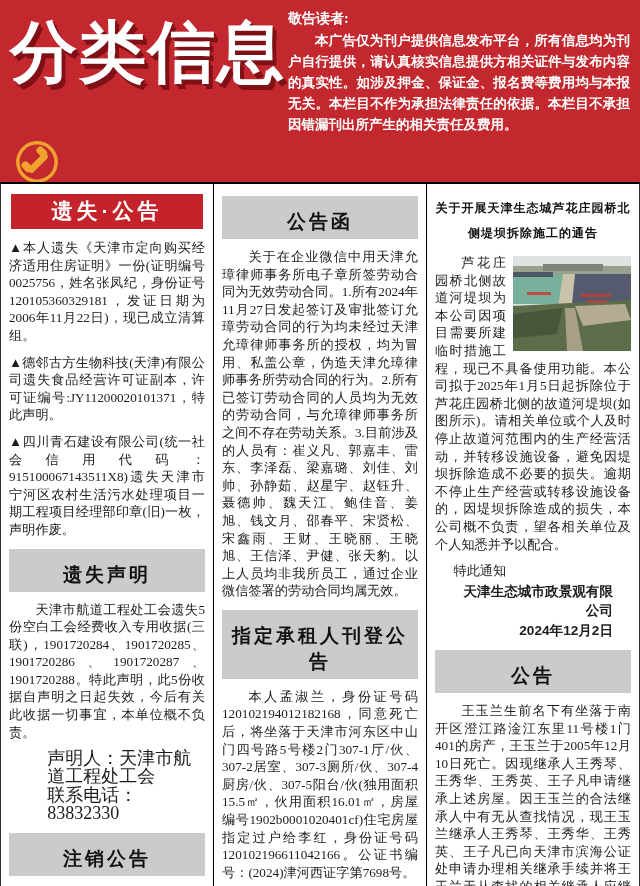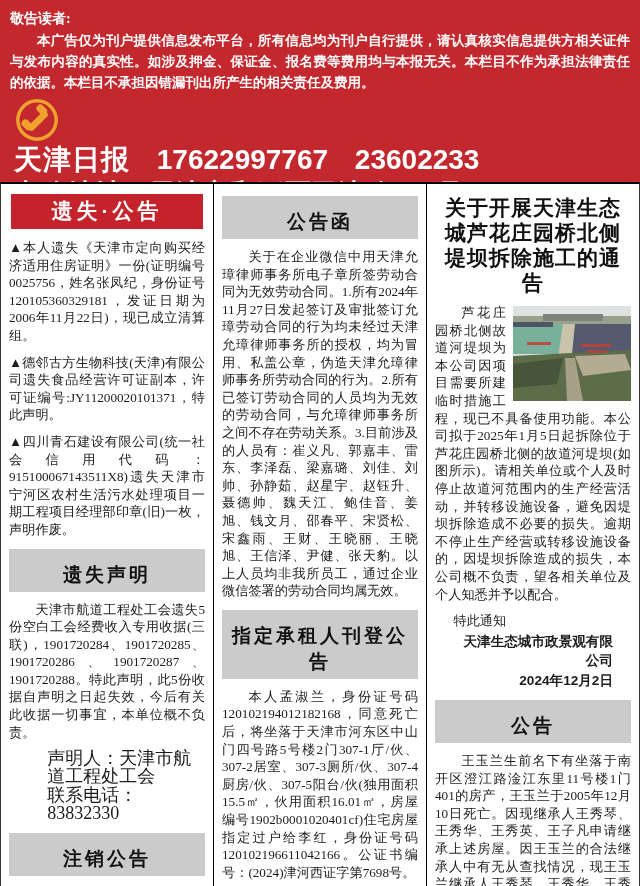--- a/index.html
+++ b/index.html
@@ -30,40 +30,41 @@
     border-left:1px solid #333;border-right:1px solid #333;box-sizing:border-box;}
   .col{flex:1 1 0;padding:2px 8px 4px 8px;overflow:hidden;box-sizing:border-box;}
   .col.mid, .col.left{border-right:1.5px solid #000;}
 
   .hdr-red{background:#c5232b;color:#fff;font-family:"Liberation Sans","DejaVu Sans",sans-serif;
     font-weight:bold;font-size:21px;letter-spacing:4px;text-align:center;
     padding:3px 0 4px;margin:8px 2px 10px;}
   .hdr-gray{background:#cbcbcb;color:#111;font-family:"Liberation Sans","DejaVu Sans",sans-serif;
     font-weight:bold;font-size:19px;letter-spacing:3px;text-align:center;
     padding:13px 0 4px;margin:10px 0 9px;}
-  .hdr-plain{color:#111;font-weight:bold;font-size:21px;text-align:center;line-height:25px;
+  .hdr-plain{color:#111;font-weight:bold;font-size:12px;text-align:center;line-height:25px;
     margin:10px 0 8px;letter-spacing:1px;}
 
   .p{margin:2px 0 9px;text-align:justify;font-size:13.2px;line-height:17.6px;}
   .indent{text-indent:2em;}
   .subline{padding-left:1.4em;margin:0 13px 2px;font-size:18px;line-height:17.6px;}
   .sig{text-align:right;font-family:"Liberation Sans","DejaVu Sans",sans-serif;
     font-weight:bold;font-size:13.6px;line-height:19px;margin:1px 18px;}
   .note-line{padding-left:1.4em;margin:0 0 2px;font-size:13.2px;line-height:18px;}
 
   .photo{float:right;width:118px;height:95px;margin:2px 0 4px 7px;display:block;}
   .clearfix::after{content:"";display:block;clear:both;}
 </style>
 </head>
 <body>
 
 <div class="page">
 
   <div class="masthead">
     <div class="mh-top">
+      <div class="mh-title">分类信息</div>
       <div class="mh-notice">
         <span class="lbl">敬告读者:</span>
         <p class="bd">本广告仅为刊户提供信息发布平台，所有信息均为刊户自行提供，请认真核实信息提供方相关证件与发布内容的真实性。如涉及押金、保证金、报名费等费用均与本报无关。本栏目不作为承担法律责任的依据。本栏目不承担因错漏刊出所产生的相关责任及费用。</p>
       </div>
     </div>
     <div class="mh-bottom">
       <svg class="phone-badge" viewBox="0 0 48 48">
         <circle cx="24" cy="24" r="20" fill="none" stroke="#f0a22e" stroke-width="3.6"></circle>
         <g transform="rotate(-45 24 24)" fill="#f0a22e">
           <rect x="11" y="22" width="26" height="7" rx="3.5"></rect>

